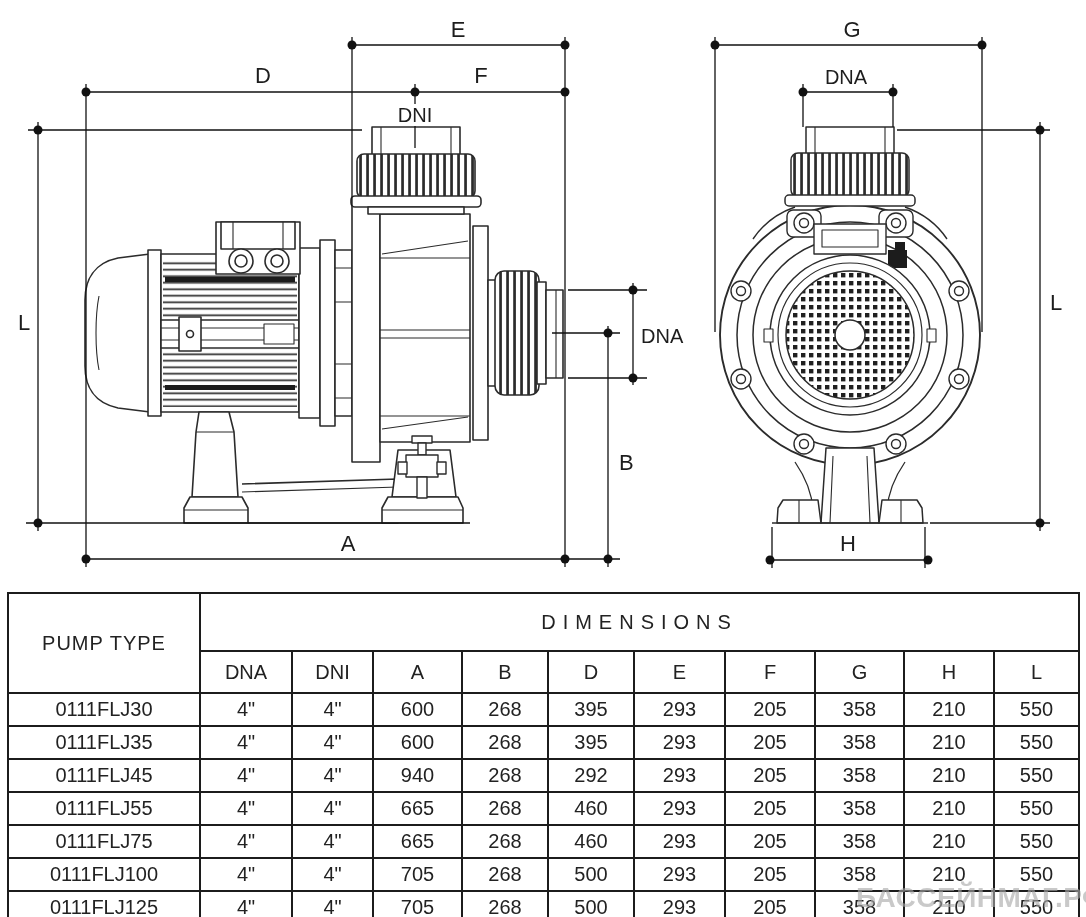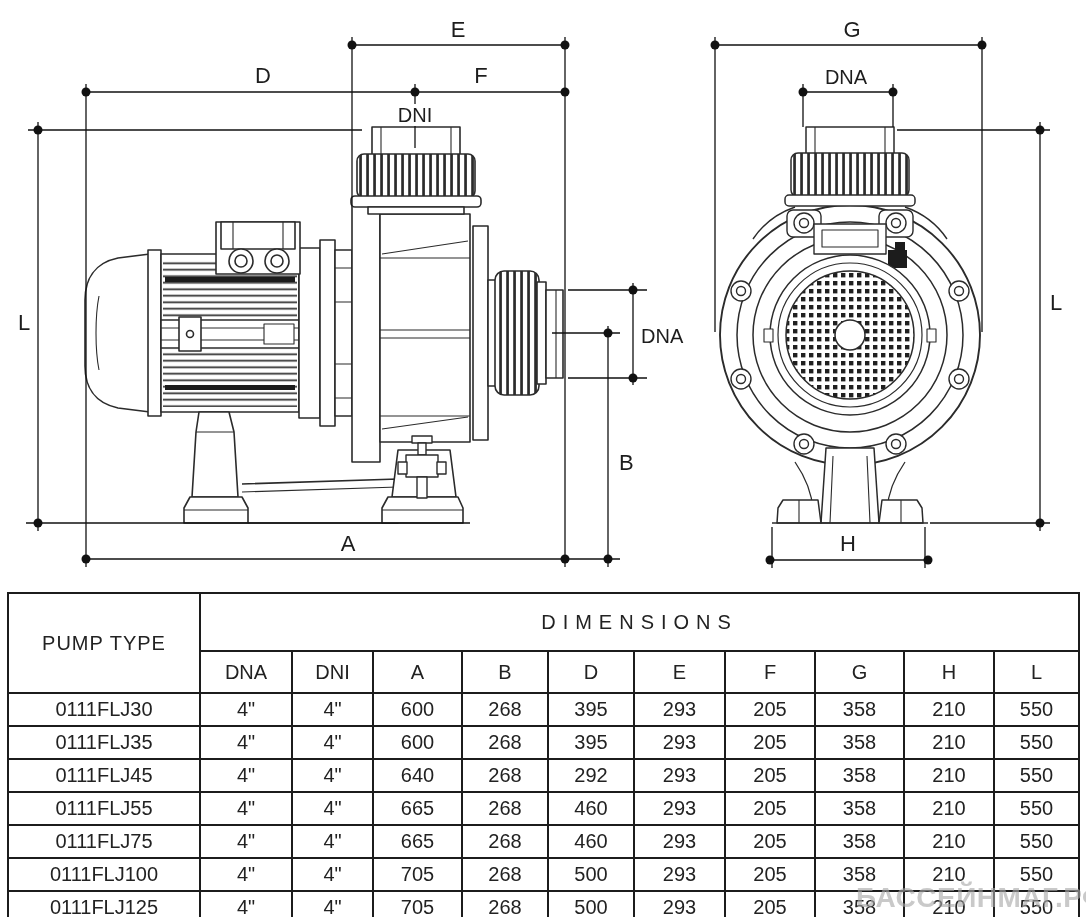--- a/index.html
+++ b/index.html
@@ -332,21 +332,21 @@
           <td>293</td>
           <td>205</td>
           <td>358</td>
           <td>210</td>
           <td>550</td>
         </tr>
         <tr>
           <td class="pt">0111FLJ45</td>
           <td>4"</td>
           <td>4"</td>
-          <td>640</td>
+          <td>940</td>
           <td>268</td>
           <td>292</td>
           <td>293</td>
           <td>205</td>
           <td>358</td>
           <td>210</td>
           <td>550</td>
         </tr>
         <tr>
           <td class="pt">0111FLJ55</td>

